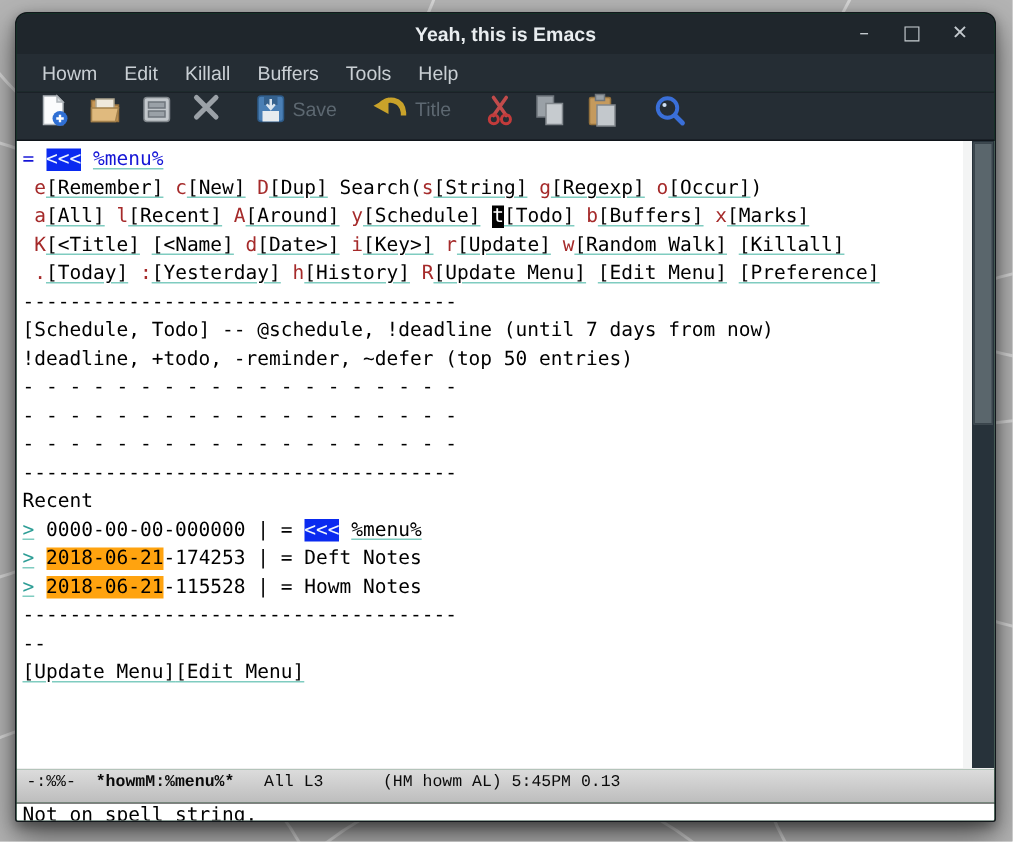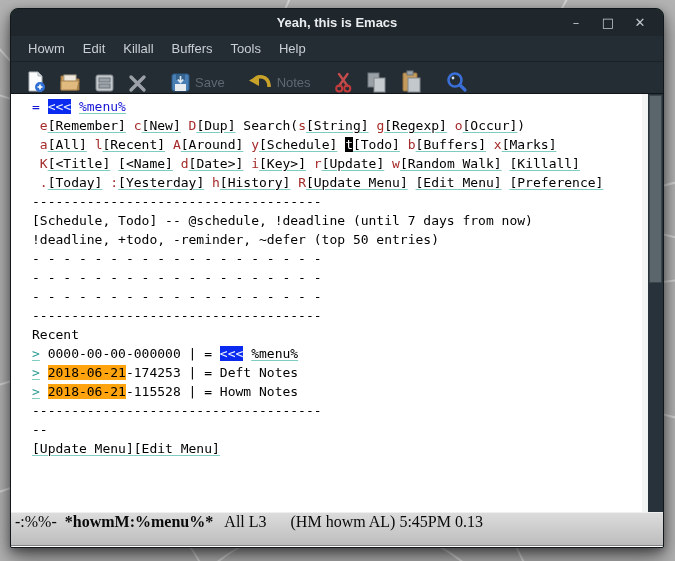--- a/index.html
+++ b/index.html
@@ -30,52 +30,52 @@
   .menubar {
     height:25px; background:#252d34; flex:0 0 auto;
     display:flex; align-items:center; padding-left:8px;
     color:#c9cfd4; font-size:13px;
   }
   .menubar .mitem { padding:0 9px; }
 
   .toolbar {
     height:33px; background:#252d34; flex:0 0 auto;
     border-top:1px solid #1b2127; border-bottom:1px solid #10151a;
-    display:flex; align-items:flex-end; padding-left:14px; gap:13px;
+    display:flex; align-items:flex-start; padding-left:14px; gap:13px;
   }
   .tbtn { display:flex; align-items:center; gap:4px; }
   .tlabel { color:#5d6871; font-size:13px; }
   .gap { margin-left:10px; }
 
   .buffer-region { flex:0 0 auto; height:418px; display:flex; background:#ffffff; }
   .buffer {
     flex:1 1 auto; padding:3px 0 0 4px; overflow:hidden;
     font-family:"DejaVu Sans Mono", monospace; font-size:13px; line-height:19px;
     color:#000;
   }
-  .ln { white-space:pre; height:19px;margin-left:17px; }
+  .ln { white-space:pre; height:19px; }
 
   .t-p { color:#000000; }
   .t-k { color:#a52a2a; }
   .t-l { color:#000000; text-decoration:underline; text-decoration-color:#7fccc0; text-underline-offset:2px; }
   .t-b { color:#1515d6; }
   .t-bl { color:#1515d6; text-decoration:underline; text-decoration-color:#7fccc0; text-underline-offset:2px; }
   .t-tl { color:#2e9e96; text-decoration:underline; text-decoration-color:#7fccc0; text-underline-offset:2px; }
   .t-iv { color:#eef6ff; background:#0a2af0; }
   .t-d { color:#000000; background:#ffa30f; }
   .t-c { color:#ffffff; background:#000000; }
 
   .fringe { flex:0 0 6px; background:#f3f4f4; }
   .scrollbar { flex:0 0 15px; background:#27323a; position:relative; }
   .thumb { position:absolute; top:1px; left:1px; right:1px; height:188px; background:#5a666c; border:1px solid #3a454c; }
 
   .modeline {
-    flex:0 0 auto; height:34px; background:linear-gradient(#dcdcdc,#bdbdbd);
+    flex:0 0 auto; height:24px; background:linear-gradient(#dcdcdc,#bdbdbd);
     border-top:1px solid #efefef; border-bottom:1px solid #818181;
-    font-family:Liberation Serif, serif; font-size:16px; line-height:18px;
+    font-family:Liberation Mono, monospace; font-size:11px; line-height:18px;
     color:#0a0a0a; white-space:pre; overflow:hidden;
   }
   .modeline .mname { font-weight:bold; }
 
   .echo {
     flex:1 1 auto; background:#ffffff; padding-left:4px;
     font-family:"DejaVu Sans Mono", monospace; font-size:13px; line-height:16px; color:#000;
     white-space:pre;
   }
 </style>
@@ -150,21 +150,21 @@
         <rect x="5" y="12" width="11" height="7" fill="#e8ecef"></rect>
         <path d="M10.5 4 v6 M7.8 7.5 l2.7 3 2.7 -3" stroke="#dce6ef" stroke-width="1.7" fill="none"></path>
       </svg>
       <span class="tlabel">Save</span>
     </div>
     <div class="tbtn gap">
       <svg width="25" height="21">
         <path d="M5 9 C 10 2, 20 4, 21 13 L 21 15" stroke="#c9a22a" stroke-width="3.6" fill="none"></path>
         <path d="M1 8.5 L11 3 L11 14 Z" fill="#c9a22a"></path>
       </svg>
-      <span class="tlabel">Notes</span>
+      <span class="tlabel">Title</span>
     </div>
     <div class="tbtn gap">
       <svg width="19" height="22">
         <path d="M5 3 L13.5 15 M13.5 3 L5 15" stroke="#c24b4b" stroke-width="2.4" stroke-linecap="round"></path>
         <circle cx="5.2" cy="17.5" r="3" fill="none" stroke="#c23b3b" stroke-width="2"></circle>
         <circle cx="13.3" cy="17.5" r="3" fill="none" stroke="#c23b3b" stroke-width="2"></circle>
       </svg>
     </div>
     <div class="tbtn">
       <svg width="21" height="22">

